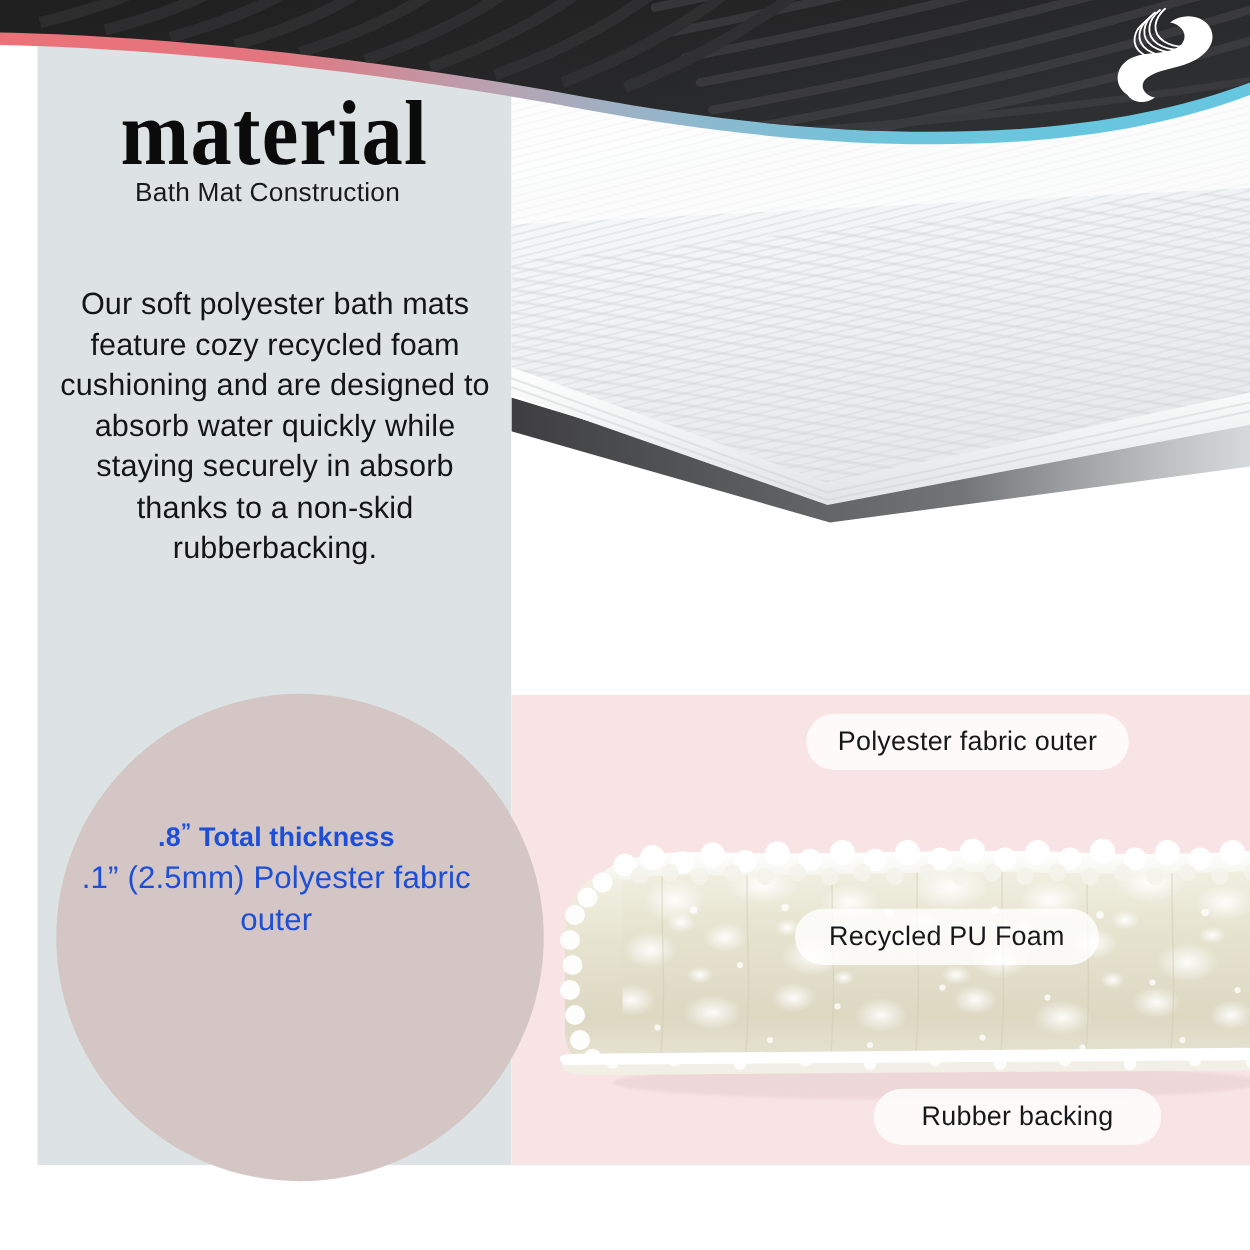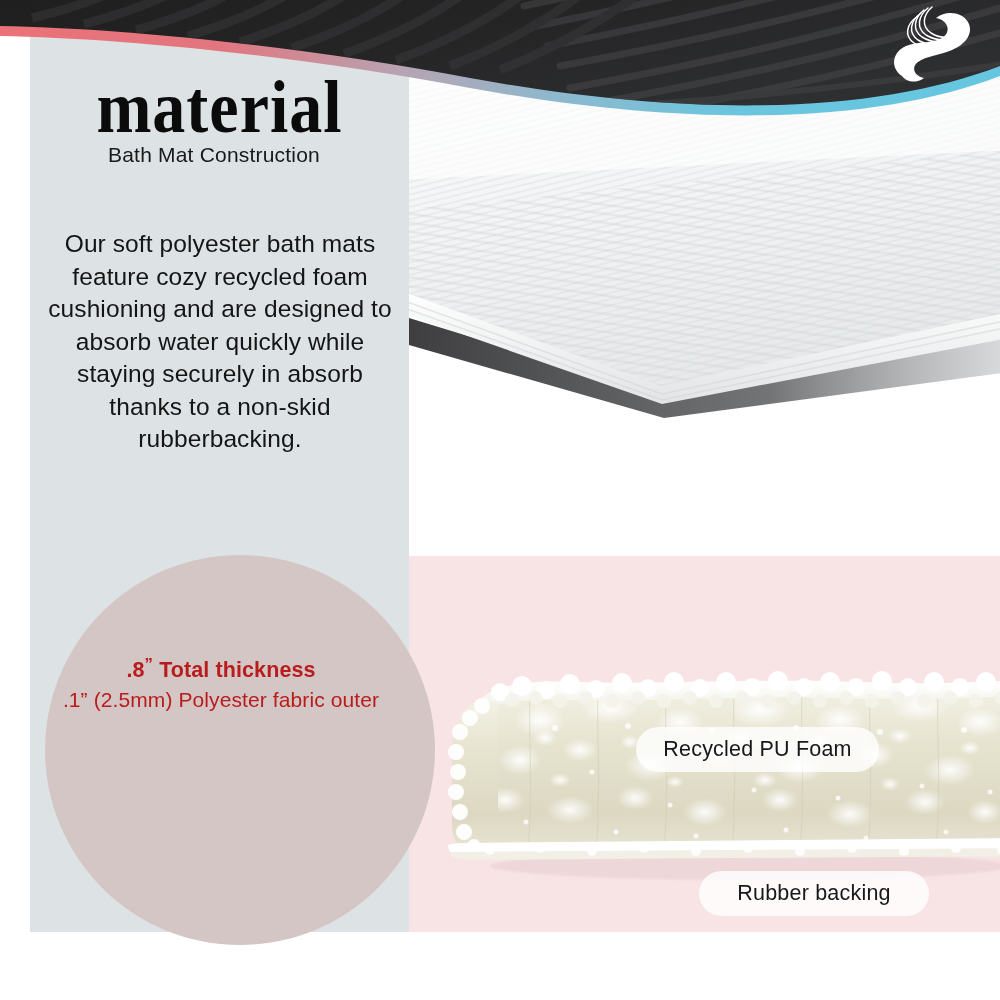--- a/index.html
+++ b/index.html
@@ -80,27 +80,27 @@
     text-align:center;
     font-size:24.5px;
     line-height:1.33;
     color:#131516;
     letter-spacing:.1px;
   }
 
   
   .spec{
     position:absolute;left:36px;top:655px;width:370px;
-    text-align:center;color:#b91c1c;
+    text-align:center;color:#1d4ed8;
   }
   .spec-title{
     font-size:21.5px;font-weight:700;letter-spacing:.1px;margin:0 0 3px 0;
   }
   .spec-line{
-    font-size:21px;font-weight:400;line-height:1.35;letter-spacing:.1px;
+    font-size:25px;font-weight:400;line-height:1.35;letter-spacing:.1px;
   }
 
   
   .pill{
     position:absolute;
     display:flex;align-items:center;justify-content:center;
     height:45px;border-radius:23px;
     font-size:21.5px;color:#16181a;
     background:rgba(255,255,255,.80);
     letter-spacing:.2px;
@@ -415,16 +415,17 @@
   </div>
 
   <div class="spec">
     <div class="spec-title">
       <span>.8</span><span class="sup">”</span>
       <span>Total thickness</span>
     </div>
     <div class="spec-line">.1” (2.5mm) Polyester fabric outer</div>
   </div>
 
+  <div class="pill pill-1">Polyester fabric outer</div>
   <div class="pill pill-2">Recycled PU Foam</div>
   <div class="pill pill-3">Rubber backing</div>
 
 </div>
 
 </body></html>

